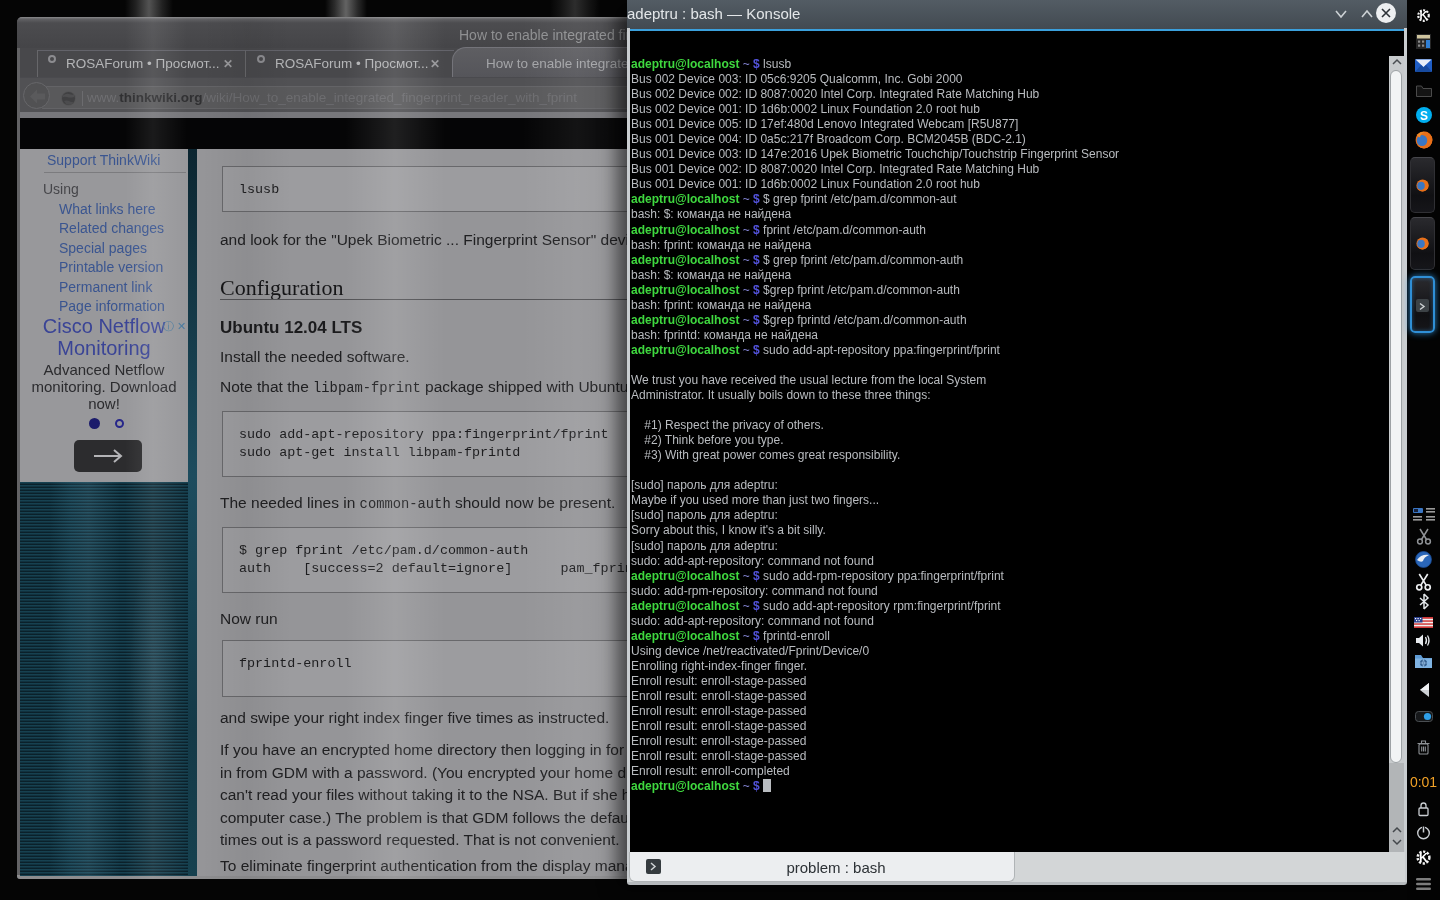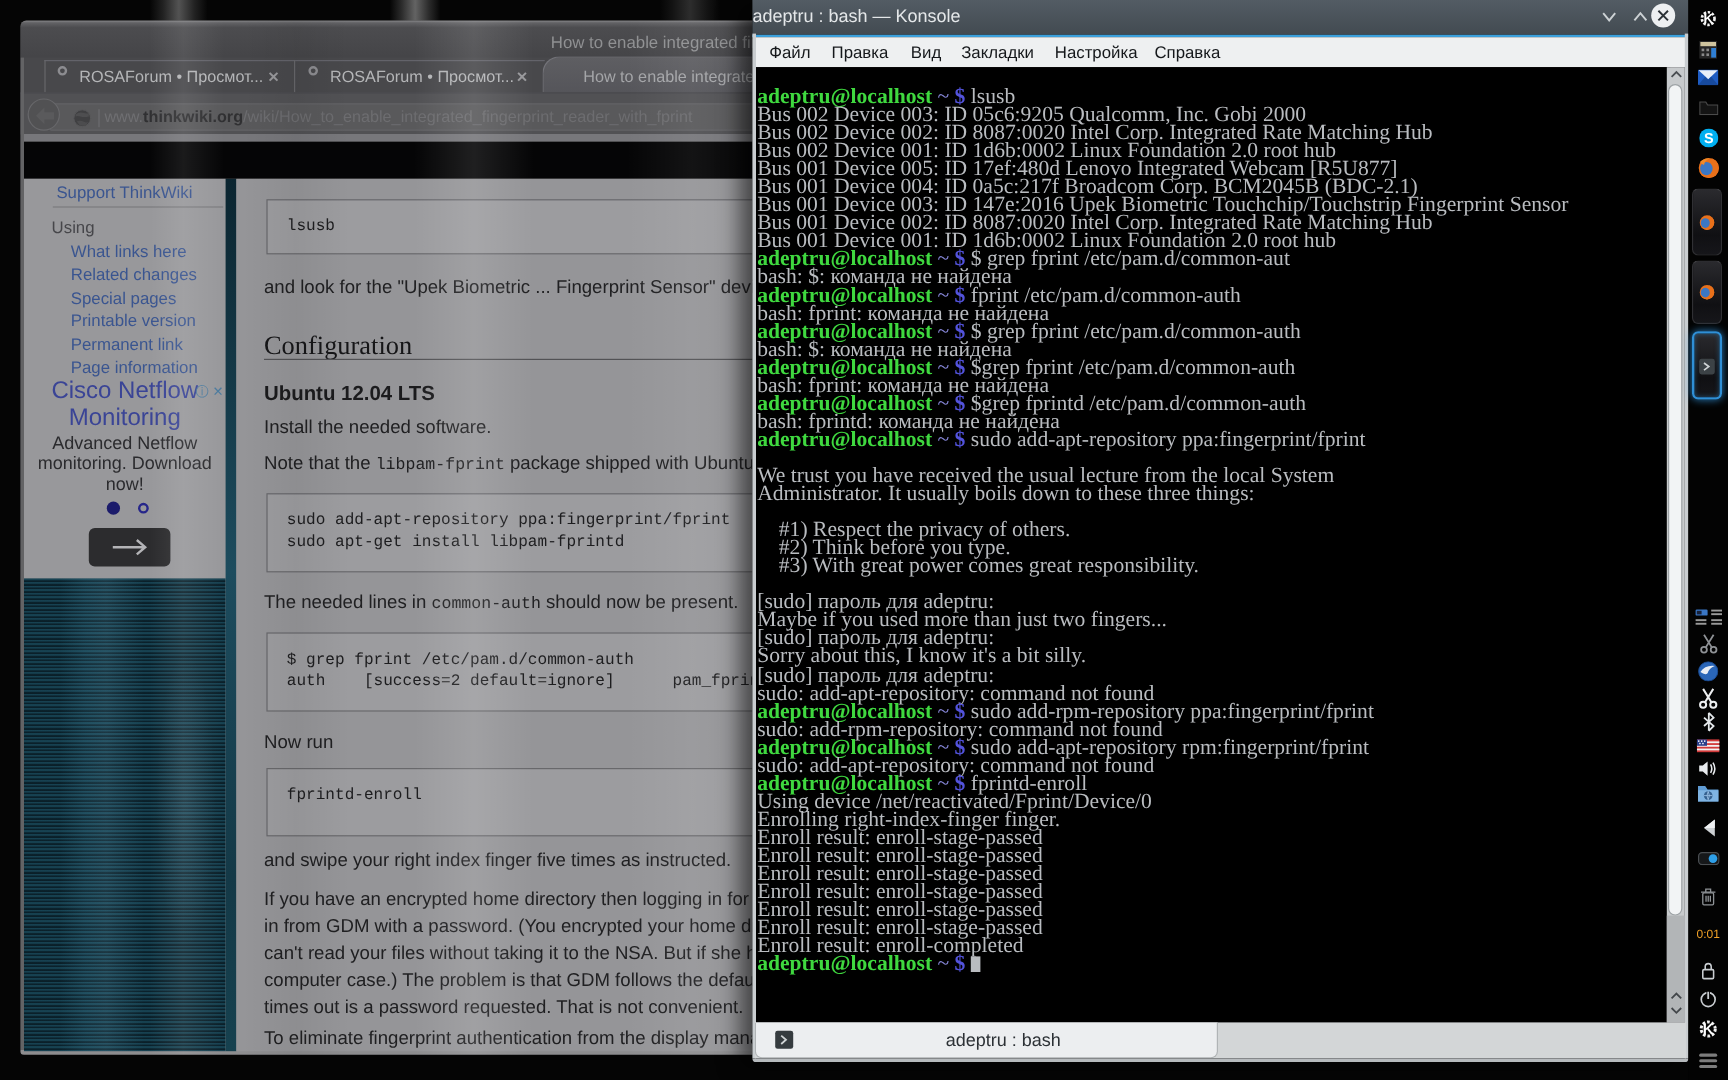--- a/index.html
+++ b/index.html
@@ -54,22 +54,22 @@
   
   #konsole{position:absolute;left:627px;top:0;width:780px;height:885px;
     box-shadow:-10px 4px 18px rgba(0,0,0,0.55);border-radius:5px 5px 4px 4px;background:#000;}
   #ktitle{position:absolute;left:0;top:0;width:100%;height:29px;
     background:linear-gradient(#535c64,#424a51);}
   #kblue{position:absolute;left:0;top:29px;width:100%;height:2px;background:#3ba0dc;}
   #ktitletxt{position:absolute;left:0;top:5px;width:100%;text-align:left;font-size:15px;color:#e4e7e9;}
   #kmenu{position:absolute;left:2px;top:31px;width:776px;height:25px;background:#eef0f1;}
   .km{position:absolute;top:4px;font-size:14px;color:#15181b;}
   #kterm{position:absolute;left:3px;top:56px;width:762px;height:796px;background:#000;overflow:hidden;}
-  #ktext{position:absolute;left:1px;top:17px;margin:0;font-family:Liberation Serif, serif;
-    font-size:18px;line-height:15.05px;color:#b9bcc0;white-space:pre;}
+  #ktext{position:absolute;left:1px;top:1px;margin:0;font-family:Liberation Sans, sans-serif;
+    font-size:12px;line-height:15.05px;color:#b9bcc0;white-space:pre;}
   #ktext b{font-weight:bold;}
   .pg{color:#3fd83f;font-weight:bold;}
   .pt{color:#8585d6;}
   .pd{color:#5353dc;font-weight:bold;}
   #kscroll{position:absolute;left:762px;top:56px;width:15px;height:796px;background:#c7cacc;}
   #kleftb{position:absolute;left:0;top:28px;width:3px;height:854px;background:#c9cdd0;}
   #krightb{position:absolute;left:777px;top:28px;width:3px;height:854px;background:#c9cdd0;}
   #ktabbar{position:absolute;left:2px;top:852px;width:776px;height:30px;background:#d3d6d7;}
   #ktab{position:absolute;left:0;top:0;width:386px;height:30px;background:#eceef0;
     border-radius:0 0 6px 6px;border:1px solid #b0b4b6;border-top:none;}
@@ -194,28 +194,20 @@
     <svg class="abs" style="left:733px;top:8px;" width="14" height="12">
         <path d="M2 9 L7 3 L12 9" stroke="#ccd1d4" stroke-width="1.6" fill="none"></path>
       </svg>
     <div class="abs" style="left:749px;top:3px;width:20px;height:20px;border-radius:50%;background:#edeff1;">
       <svg width="20" height="20">
           <path d="M6 6 L14 14 M14 6 L6 14" stroke="#2c3237" stroke-width="1.6"></path>
         </svg>
     </div>
   </div>
   <div id="kblue"></div>
-  <div id="kmenu">
-    <span class="km" style="left:12px;">Файл</span>
-    <span class="km" style="left:64px;">Правка</span>
-    <span class="km" style="left:130px;">Вид</span>
-    <span class="km" style="left:172px;">Закладки</span>
-    <span class="km" style="left:250px;">Настройка</span>
-    <span class="km" style="left:333px;">Справка</span>
-  </div>
   <div id="kleftb"></div>
     <div id="krightb"></div>
     <div id="kterm">
       <pre id="ktext"><b class="pg">adeptru@localhost</b> <span class="pt">~</span> <span class="pd">$</span> lsusb
 Bus 002 Device 003: ID 05c6:9205 Qualcomm, Inc. Gobi 2000
 Bus 002 Device 002: ID 8087:0020 Intel Corp. Integrated Rate Matching Hub
 Bus 002 Device 001: ID 1d6b:0002 Linux Foundation 2.0 root hub
 Bus 001 Device 005: ID 17ef:480d Lenovo Integrated Webcam [R5U877]
 Bus 001 Device 004: ID 0a5c:217f Broadcom Corp. BCM2045B (BDC-2.1)
 Bus 001 Device 003: ID 147e:2016 Upek Biometric Touchchip/Touchstrip Fingerprint Sensor
@@ -275,21 +267,21 @@
         <path d="M1 2 L5 6 L9 2" stroke="#43474b" stroke-width="1.5" fill="none"></path>
       </svg>
   </div>
   <div id="ktabbar">
     <div id="ktab">
       <div class="abs" style="left:16px;top:7px;width:15px;height:15px;background:#353b3f;border-radius:2px;">
         <svg width="15" height="15">
             <path d="M5 4 L9 7.5 L5 11" stroke="#cfd3d5" stroke-width="1.5" fill="none"></path>
           </svg>
       </div>
-      <div class="abs" style="left:0;top:7px;width:100%;text-align:center;font-size:15px;color:#2c3135;text-indent:28px;">adeptru : bash</div>
+      <div class="abs" style="left:0;top:7px;width:100%;text-align:center;font-size:15px;color:#2c3135;text-indent:28px;">problem : bash</div>
     </div>
   </div>
   <div id="kbottom"></div>
 </div>
 <div id="panel">
 
   <div class="pico" style="top:7px;"><svg width="17" height="17" viewBox="0 0 20 20">
     <circle cx="10" cy="10" r="6.2" fill="none" stroke="#f2f2f2" stroke-width="2.6" stroke-dasharray="2.4 1.6"></circle>
     <text x="10" y="14.5" font-size="13" font-weight="bold" fill="#fff" text-anchor="middle" font-family="Liberation Sans">K</text>
       </svg></div>
@@ -420,21 +412,21 @@
     <circle cx="12.5" cy="5.5" r="3.6" fill="#2e9fe8"></circle>
       </svg></div>
 
   <div class="pico" style="top:740px;"><svg width="13" height="15">
     <g stroke="#8e9296" stroke-width="1.1" fill="none">
     <rect x="2" y="4" width="9" height="10" rx="1" stroke="#8e9296"></rect>
     <path d="M0.5 3.5 L12.5 3.5 M4.5 3 L4.5 1 L8.5 1 L8.5 3 M4.7 6.5 L4.7 11.5 M6.5 6.5 L6.5 11.5 M8.3 6.5 L8.3 11.5" stroke="#8e9296"></path>
         </g>
       </svg></div>
 
-  <div class="pico" style="top:774px;font-size:10px;color:#f2a227;font-family:'Liberation Sans';">0:01</div>
+  <div class="pico" style="top:774px;font-size:14px;color:#f2a227;font-family:'Liberation Sans';">0:01</div>
 
   <div class="pico" style="top:801px;"><svg width="13" height="16">
     <rect x="2" y="7" width="9" height="7.5" rx="1" fill="none" stroke="#c9cdd1" stroke-width="1.3"></rect>
     <path d="M4 7 L4 4.5 A2.5 2.5 0 0 1 9 4.5 L9 7" fill="none" stroke="#c9cdd1" stroke-width="1.3"></path>
       </svg></div>
 
   <div class="pico" style="top:825px;"><svg width="15" height="15">
     <circle cx="7.5" cy="8" r="5.8" fill="none" stroke="#c9cdd1" stroke-width="1.4"></circle>
     <path d="M7.5 0.5 L7.5 7" stroke="#050505" stroke-width="3"></path>
     <path d="M7.5 1.5 L7.5 7.5" stroke="#c9cdd1" stroke-width="1.5"></path>

